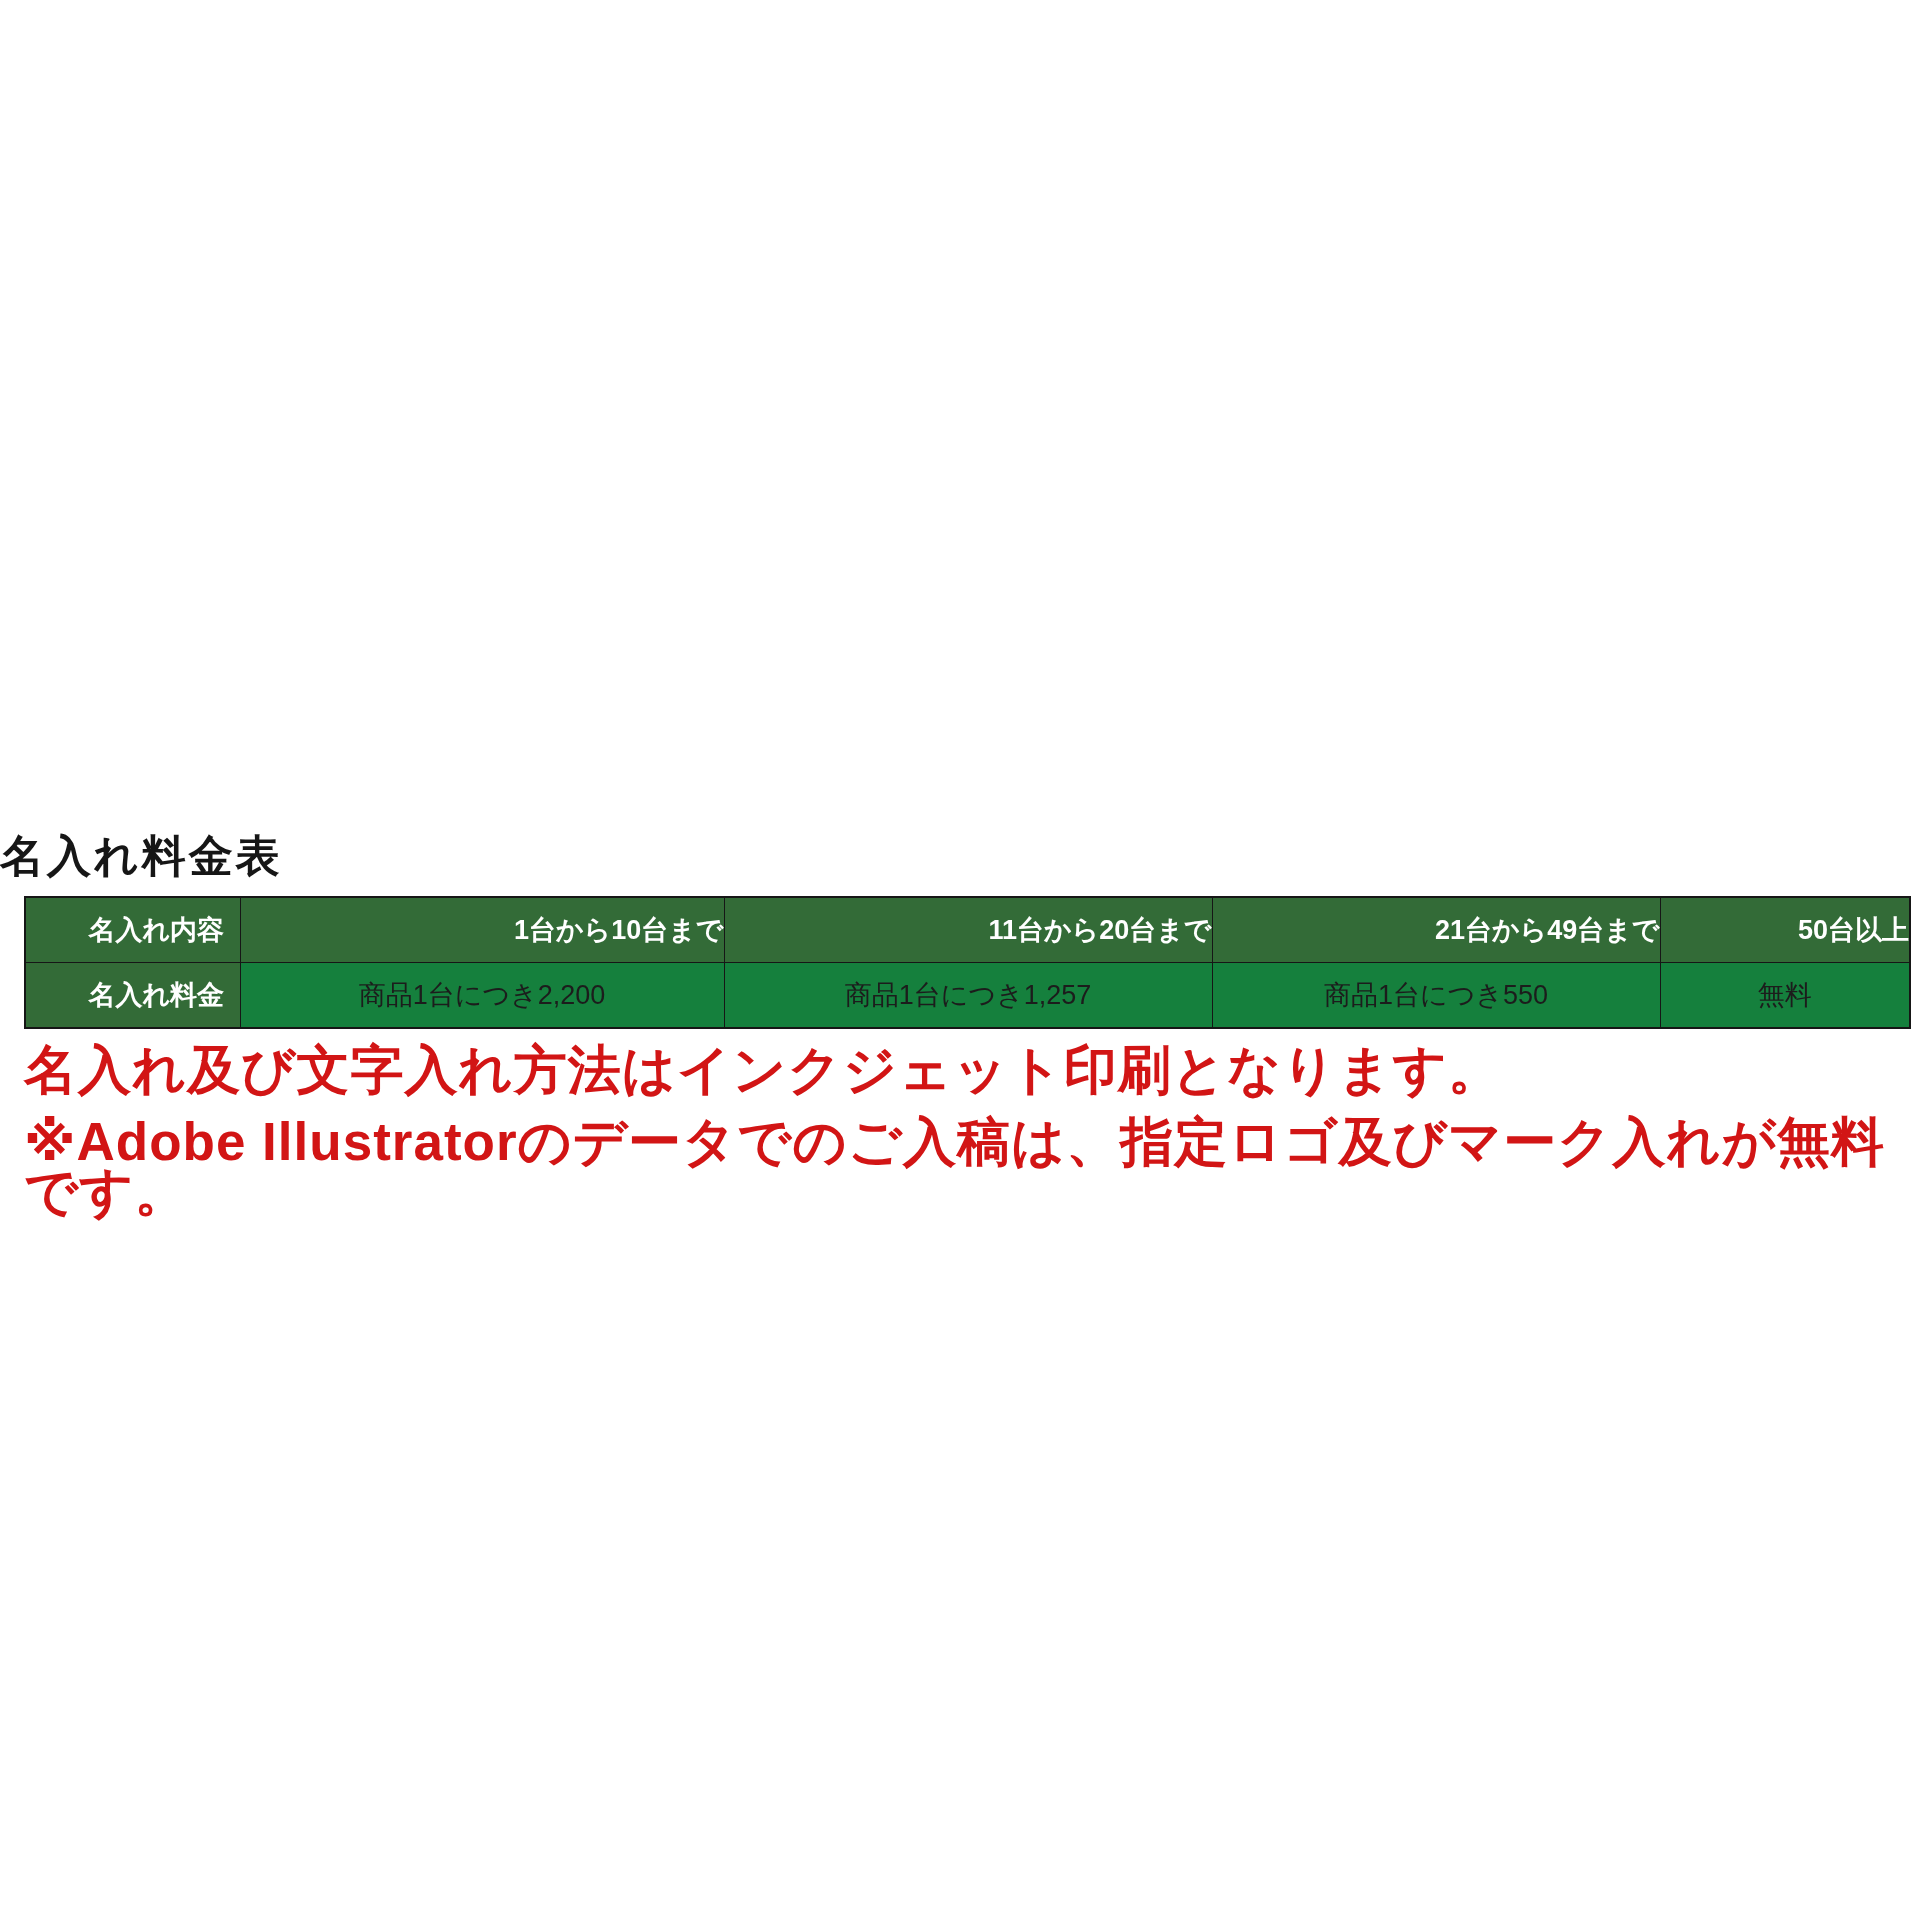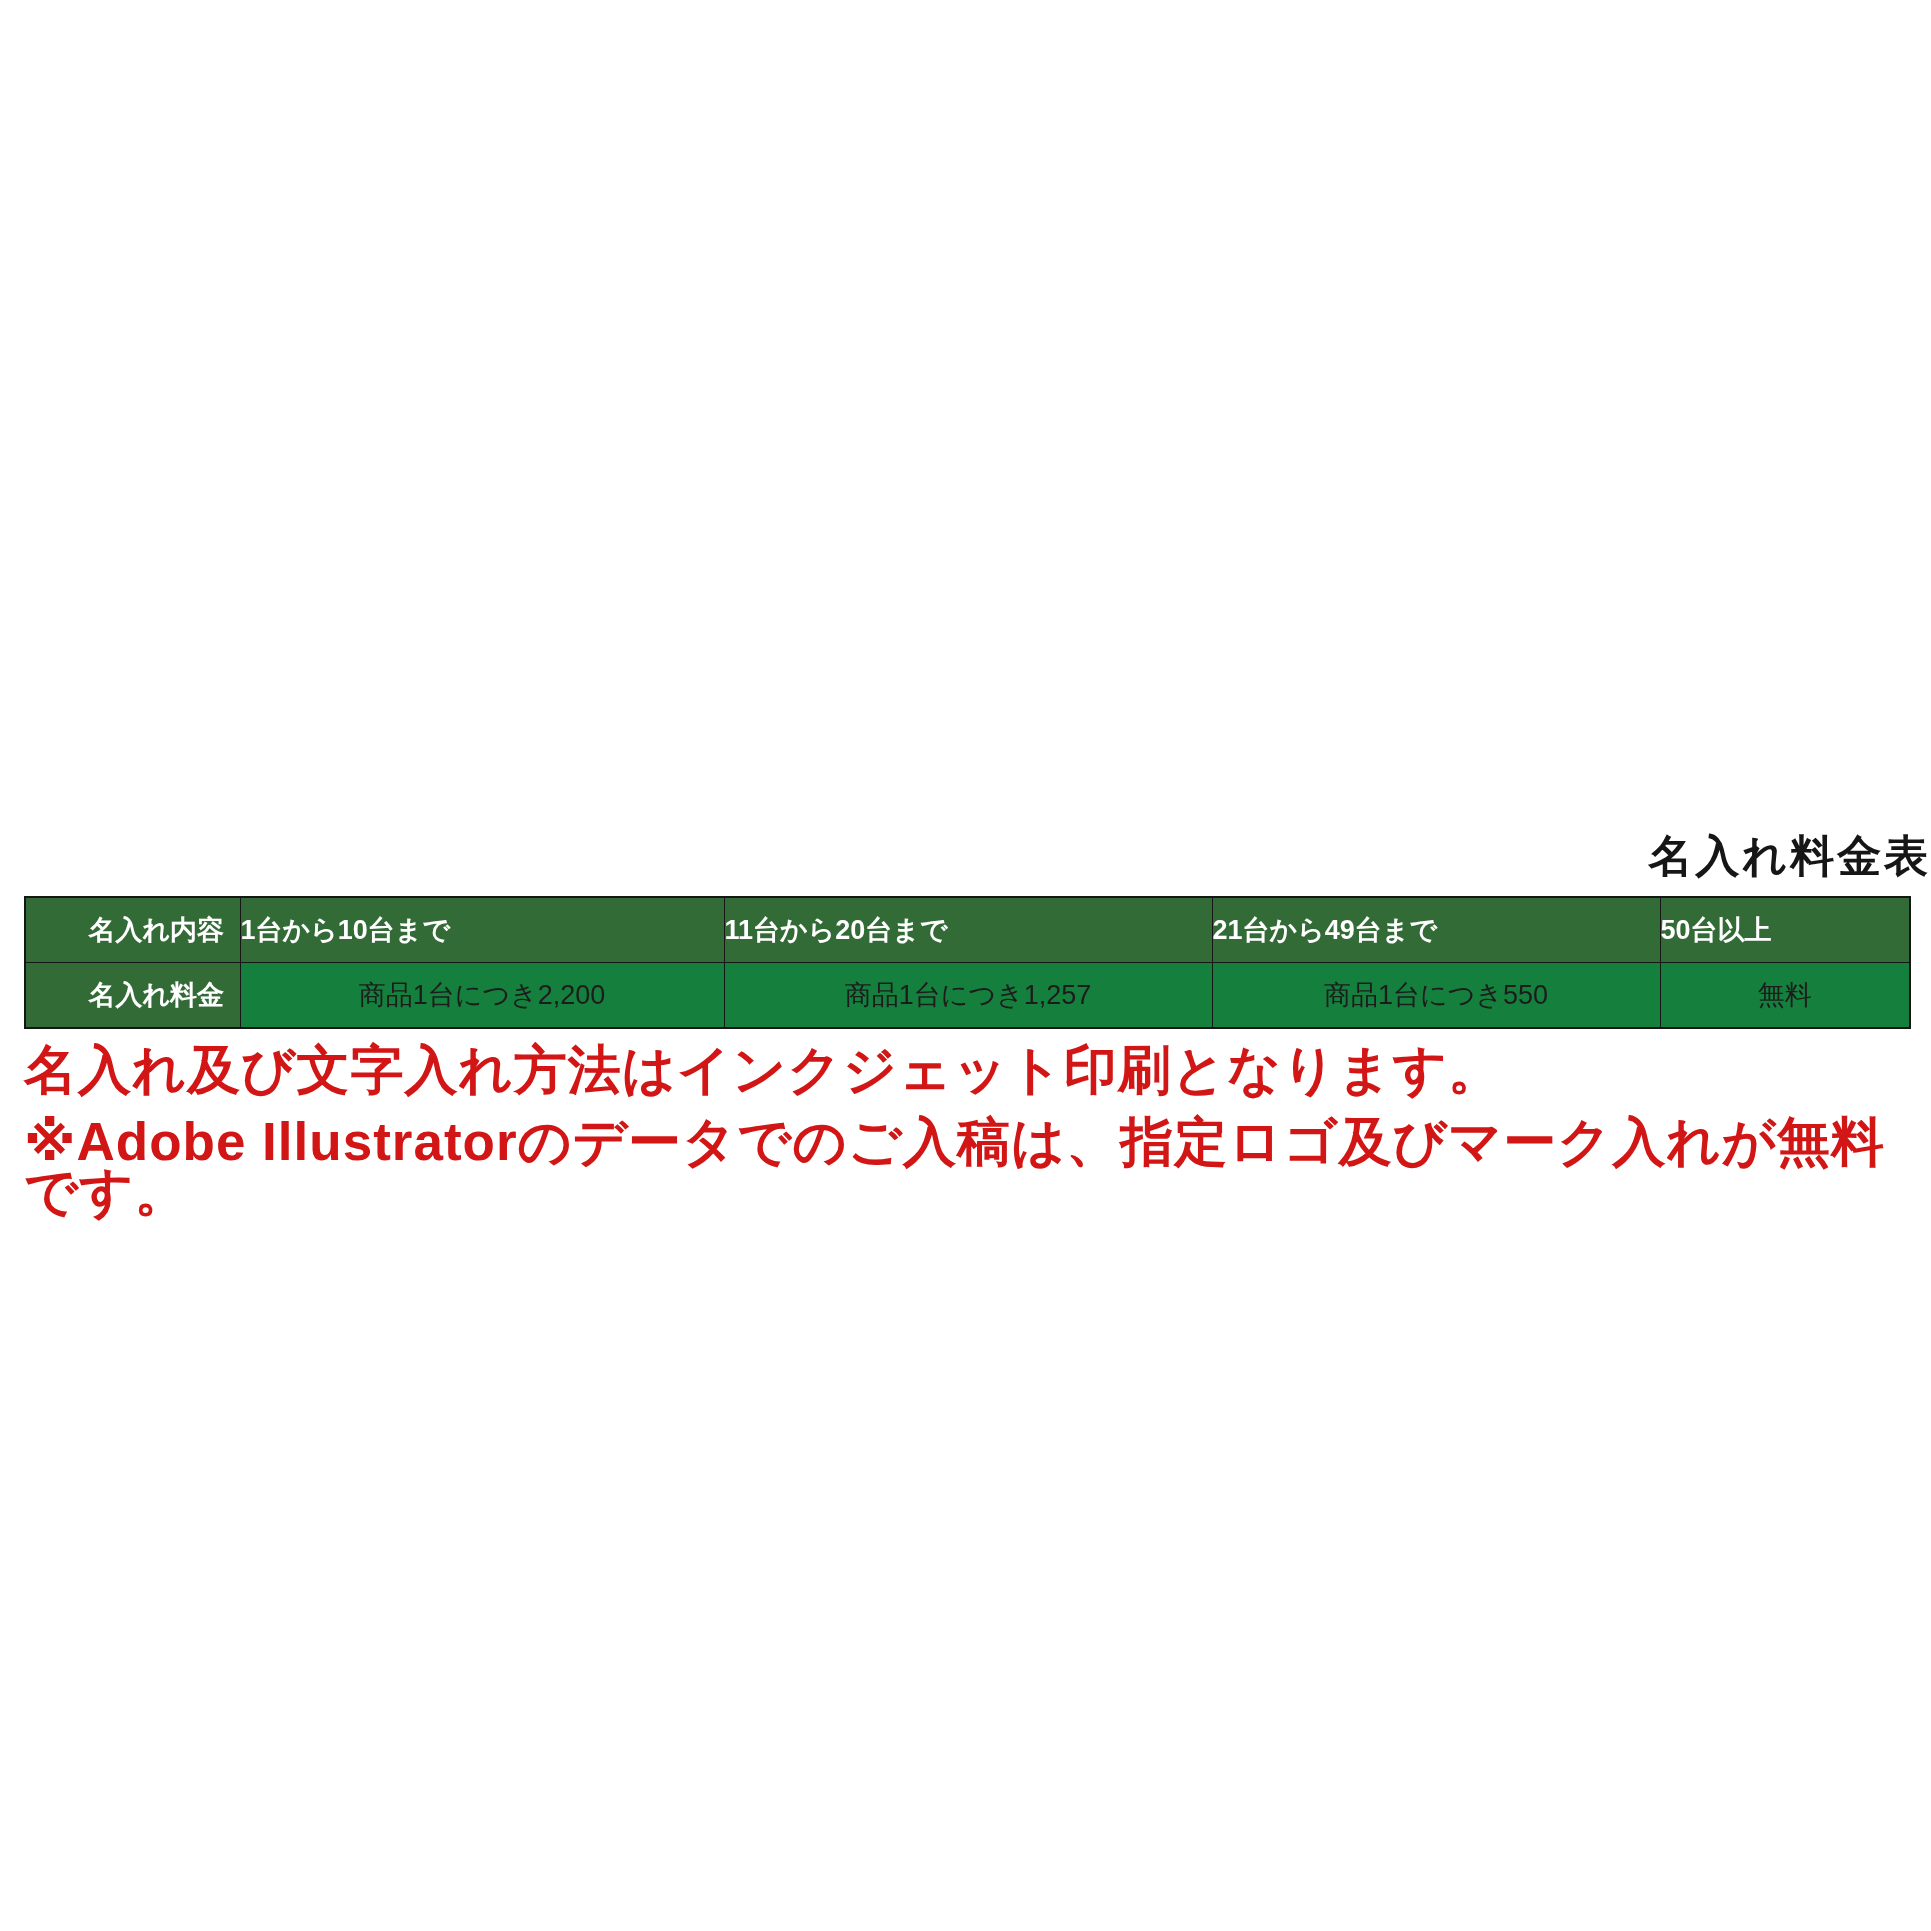--- a/index.html
+++ b/index.html
@@ -11,21 +11,21 @@
     height: 1931px;
     background: #ffffff;
     position: relative;
     font-family: "Liberation Sans", "DejaVu Sans", sans-serif;
   }
   .page-title {
     position: absolute;
     top: 827px;
     left: 0;
     width: 100%;
-    text-align: right;
+    text-align: left;
     font-size: 44px;
     font-weight: 700;
     color: #161616;
     letter-spacing: 2.9px;
   }
   table.pricing {
     position: absolute;
     top: 896px;
     left: 24px;
     width: 1885px;
@@ -41,21 +41,21 @@
     vertical-align: middle;
     padding: 0;
   }
   table.pricing th.green,
   table.pricing td.green {
     background: #336b37;
     color: #ffffff;
     font-weight: 700;
   }
   table.pricing .col-head {
-    text-align: left;
+    text-align: right;
     margin-top: 35px;
   }
   table.pricing .row-head {
     text-align: right;
     padding-right: 15.4px;
     margin-top: 17px;
   }
   table.pricing td.value {
     background: #15803d;
     color: #1c1c1c;

